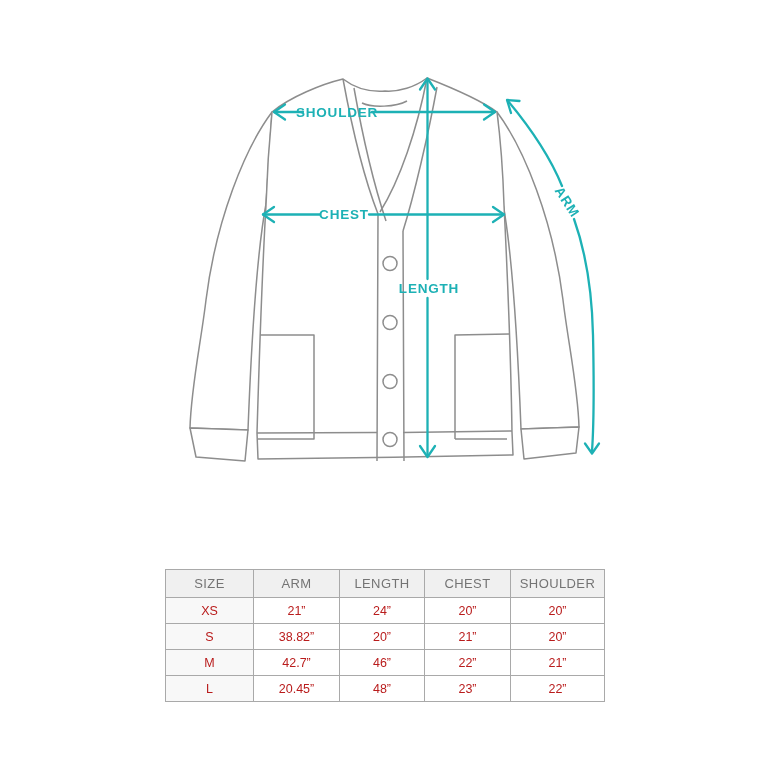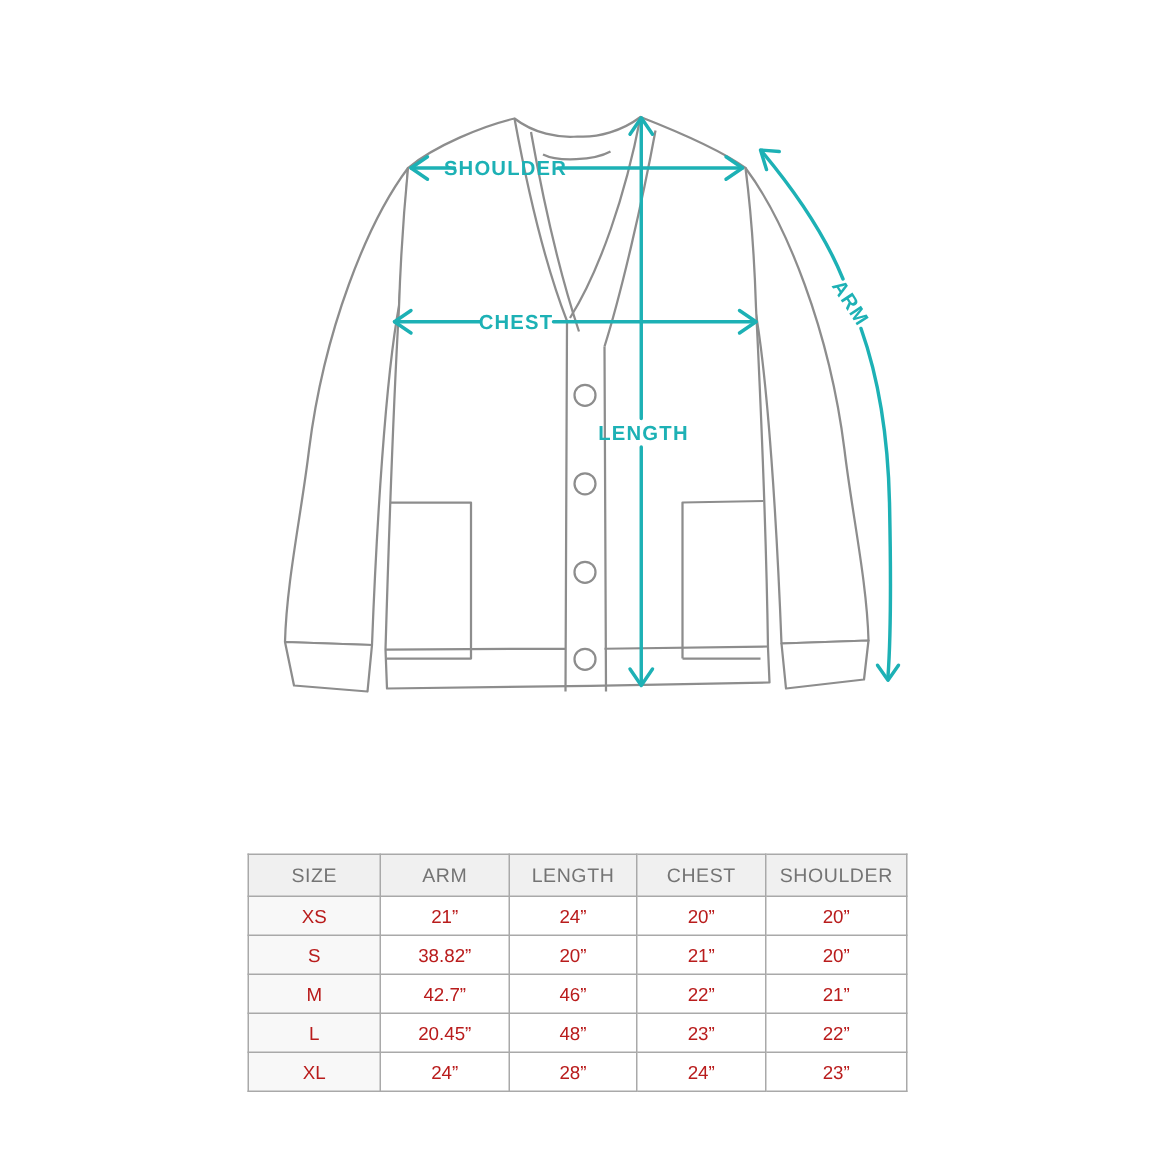--- a/index.html
+++ b/index.html
@@ -145,22 +145,15 @@
         <td>22”</td>
         <td>21”</td>
       </tr>
       <tr>
         <td class="size-col">L</td>
         <td>20.45”</td>
         <td>48”</td>
         <td>23”</td>
         <td>22”</td>
       </tr>
-      <tr>
-        <td class="size-col">XL</td>
-        <td>24”</td>
-        <td>28”</td>
-        <td>24”</td>
-        <td>23”</td>
-      </tr>
     </tbody>
   </table>
 </div>
 
 </body></html>

